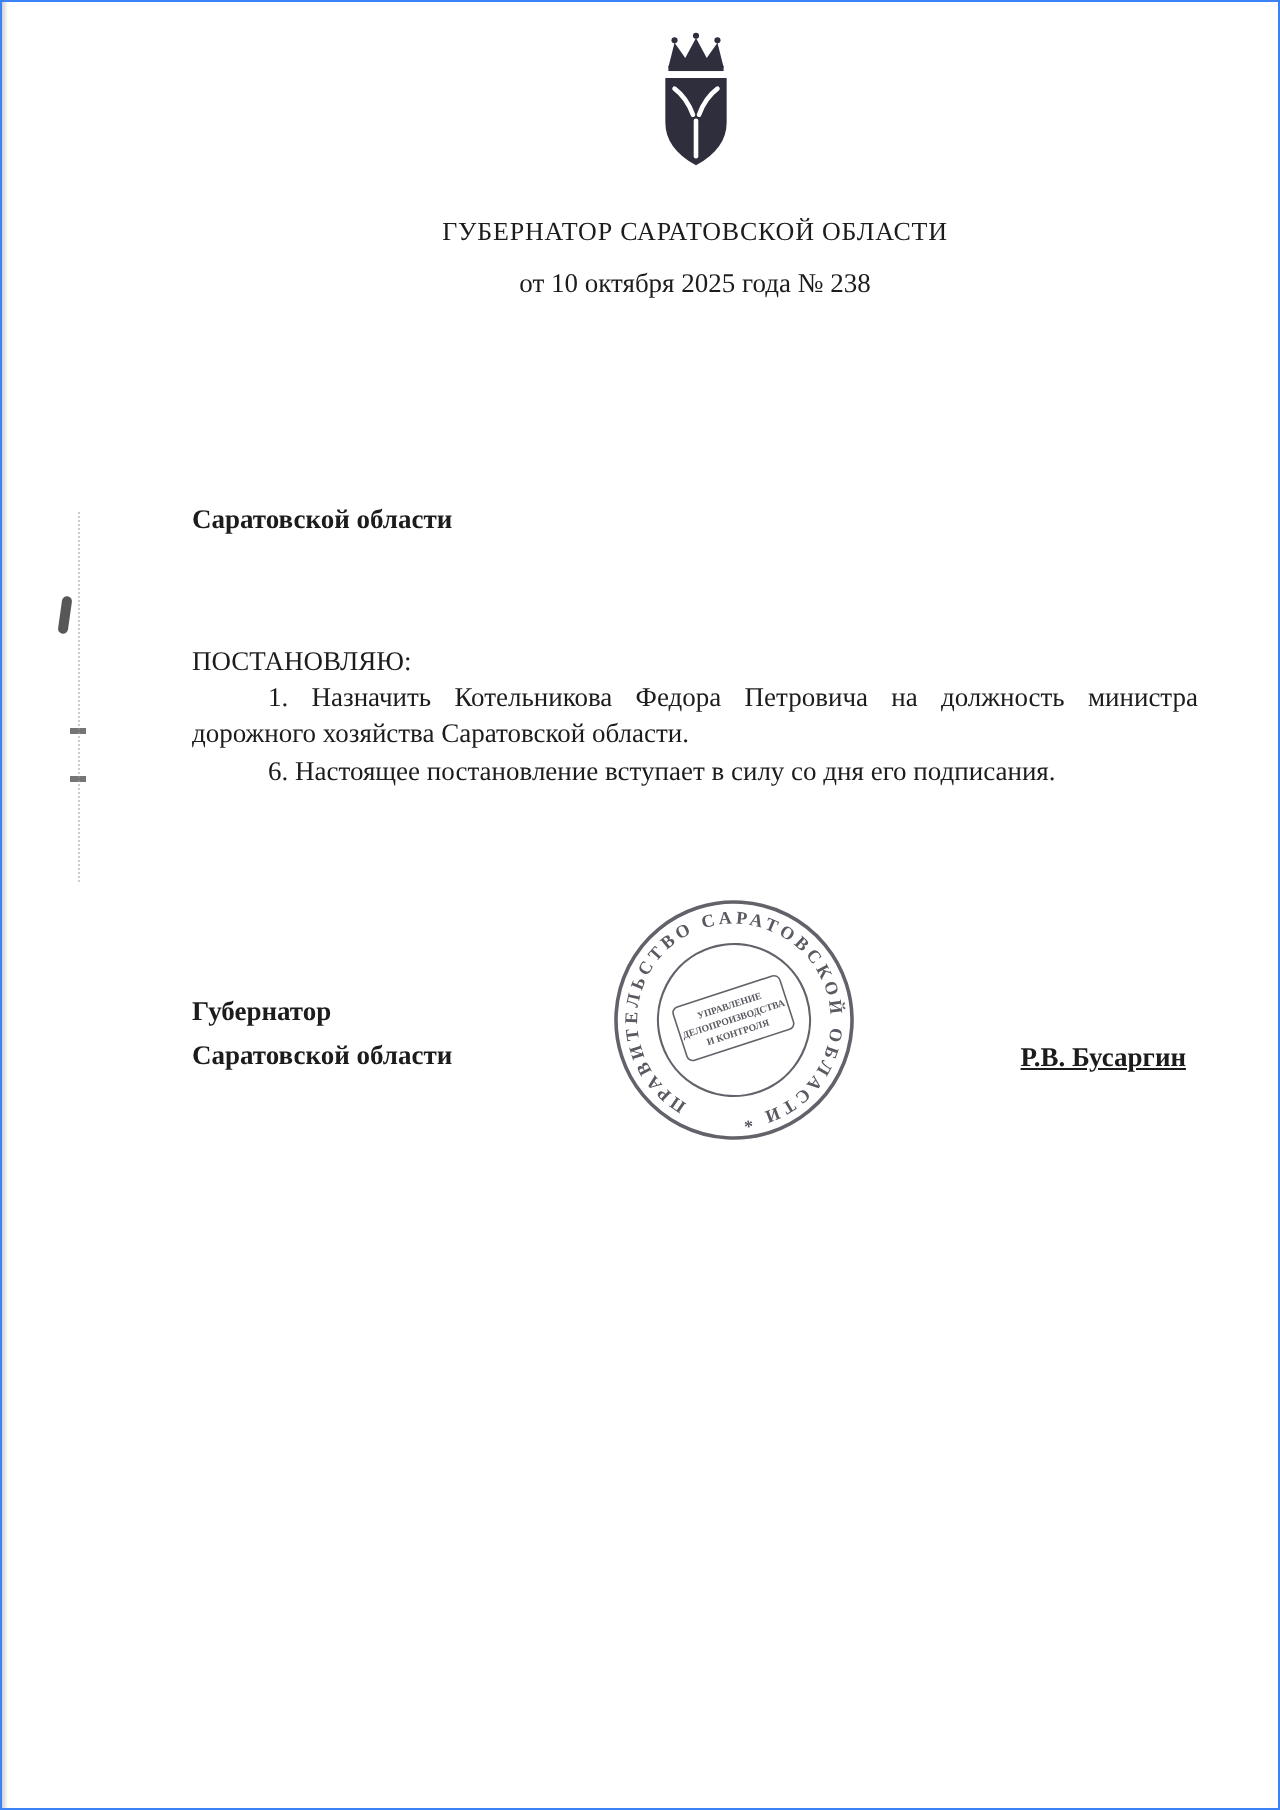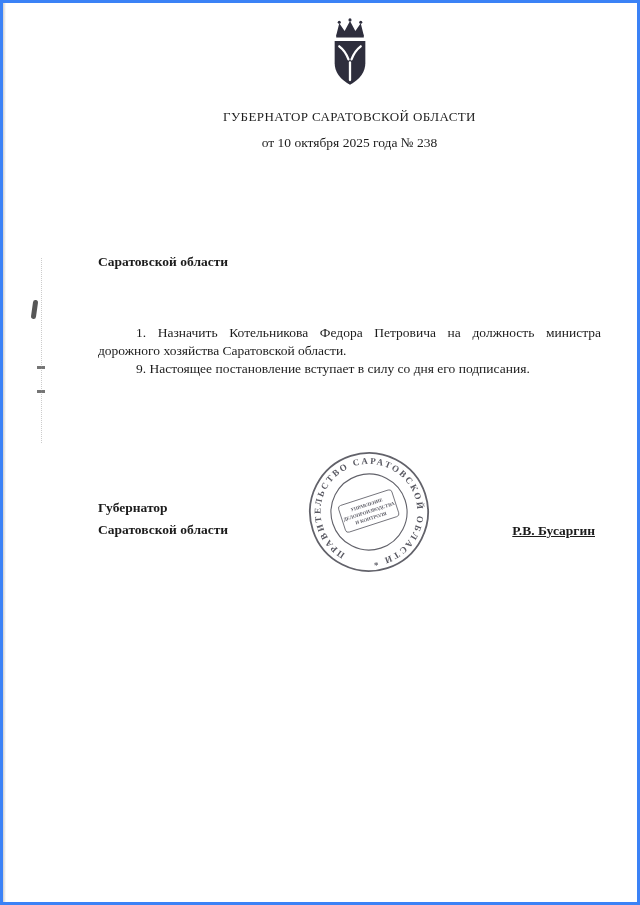--- a/index.html
+++ b/index.html
@@ -1,21 +1,21 @@
 <!DOCTYPE html>
 <html><head>
 <meta charset="utf-8">
 <style>
   html, body { margin: 0; padding: 0; background: #ffffff; }
   .page {
     position: relative;
     width: 640px;
     height: 905px;
     background: #ffffff;
-    border: 3px solid #3b82f6;
+    border: 1px solid #3b82f6;
     box-sizing: border-box;
     font-family: "Liberation Serif", serif;
     color: #1c1c1c;
     overflow: hidden;
   }
   
   .header {
     position: absolute;
     left: 95px;
     top: 14px;
@@ -161,22 +161,23 @@
     </div>
     <div class="authority">ГУБЕРНАТОР САРАТОВСКОЙ ОБЛАСТИ</div>
     <div class="dateline">от 10 октября 2025 года № 238</div>
   </div>
 
   <div class="subject">
     <div>Саратовской области</div>
   </div>
 
   <div class="body-text">
+    <div class="decree-word">ПОСТАНОВЛЯЮ:</div>
     <div class="para">1. Назначить Котельникова Федора Петровича на должность министра дорожного хозяйства Саратовской области.</div>
-    <div class="para">9. Настоящее постановление вступает в силу со дня его подписания.</div>
+    <div class="para">6. Настоящее постановление вступает в силу со дня его подписания.</div>
   </div>
 
   <div class="signature">
     <div class="sig-position">
       <div>Губернатор</div>
       <div>Саратовской области</div>
     </div>
     <div class="sig-name">Р.В. Бусаргин</div>
   </div>
 

